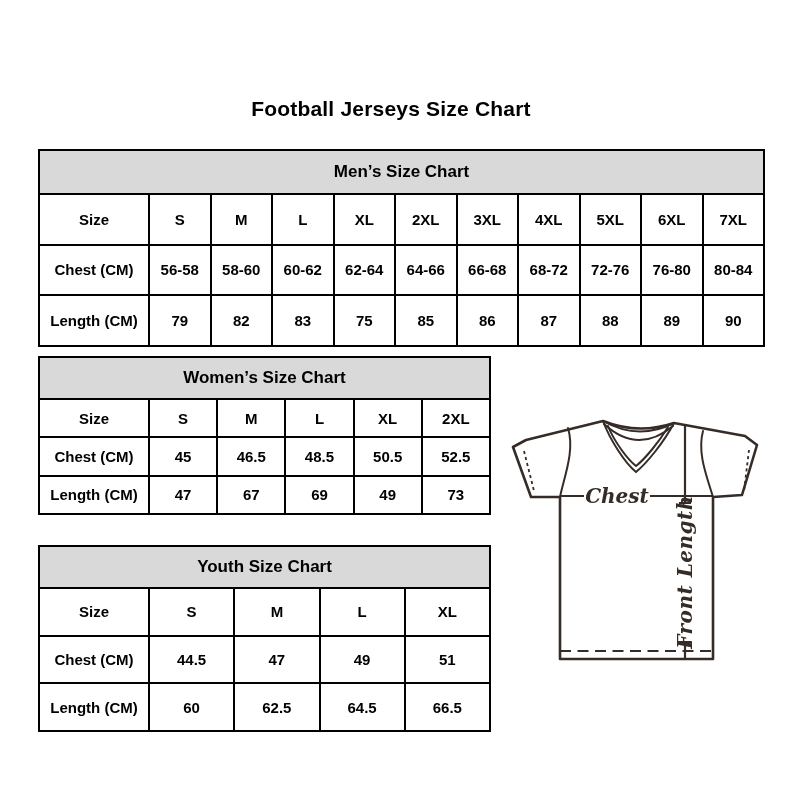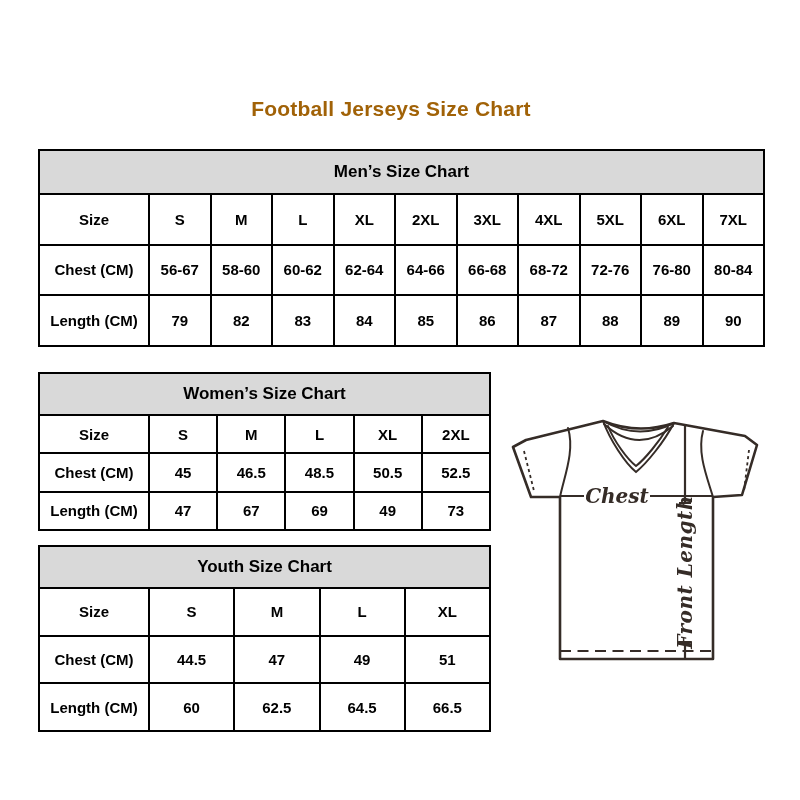--- a/index.html
+++ b/index.html
@@ -1,30 +1,30 @@
 <!DOCTYPE html>
 <html><head>
 <meta charset="utf-8">
 <style>
   html,body{margin:0;padding:0;background:#ffffff;}
   body{width:800px;height:800px;font-family:"Liberation Sans",sans-serif;}
   .canvas{position:relative;width:800px;height:800px;background:#ffffff;overflow:hidden;}
 
   .title{
     position:absolute;left:0;top:97px;width:782px;
-    text-align:center;font-size:21px;font-weight:bold;color:#a16207;
+    text-align:center;font-size:21px;font-weight:bold;color:#000000;
     letter-spacing:.2px;
   }
 
   table.size-table{
     position:absolute;border-collapse:collapse;table-layout:fixed;
     border:2px solid #000;color:#000;background:#fff;
   }
   #t-mens  {left:38px;top:149px;width:727px;height:198px;}
-  #t-womens{left:38px;top:372px;width:453px;height:159px;}
+  #t-womens{left:38px;top:356px;width:453px;height:159px;}
   #t-youth {left:38px;top:545px;width:453px;height:187px;}
 
   table.size-table th{
     background:#d9d9d9;border:2px solid #000;
     font-size:17px;font-weight:bold;text-align:center;vertical-align:middle;
     height:40px;padding:0;
   }
   #t-mens th{height:42px;margin-top:39px;}
   table.size-table td{
     border:2px solid #000;font-size:15px;font-weight:bold;
@@ -81,37 +81,37 @@
           <td>XL</td>
           <td>2XL</td>
           <td>3XL</td>
           <td>4XL</td>
           <td>5XL</td>
           <td>6XL</td>
           <td>7XL</td>
         </tr>
         <tr>
           <td>Chest (CM)</td>
-          <td>56-67</td>
+          <td>56-58</td>
           <td>58-60</td>
           <td>60-62</td>
           <td>62-64</td>
           <td>64-66</td>
           <td>66-68</td>
           <td>68-72</td>
           <td>72-76</td>
           <td>76-80</td>
           <td>80-84</td>
         </tr>
         <tr>
           <td>Length (CM)</td>
           <td>79</td>
           <td>82</td>
           <td>83</td>
-          <td>84</td>
+          <td>75</td>
           <td>85</td>
           <td>86</td>
           <td>87</td>
           <td>88</td>
           <td>89</td>
           <td>90</td>
         </tr>
       </tbody>
     </table>
 

